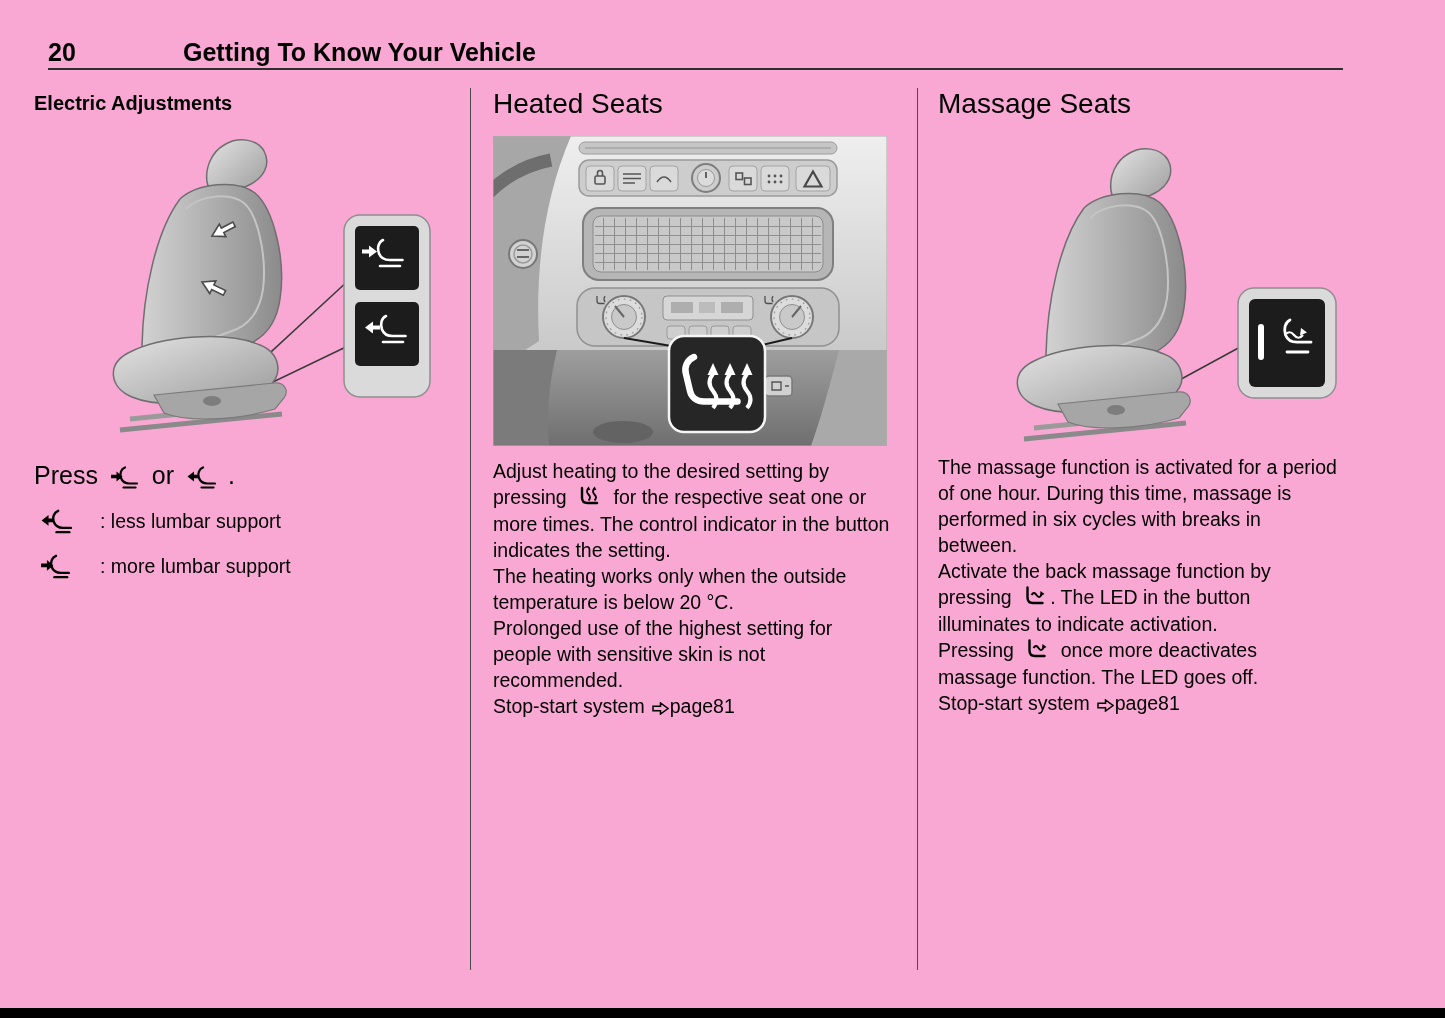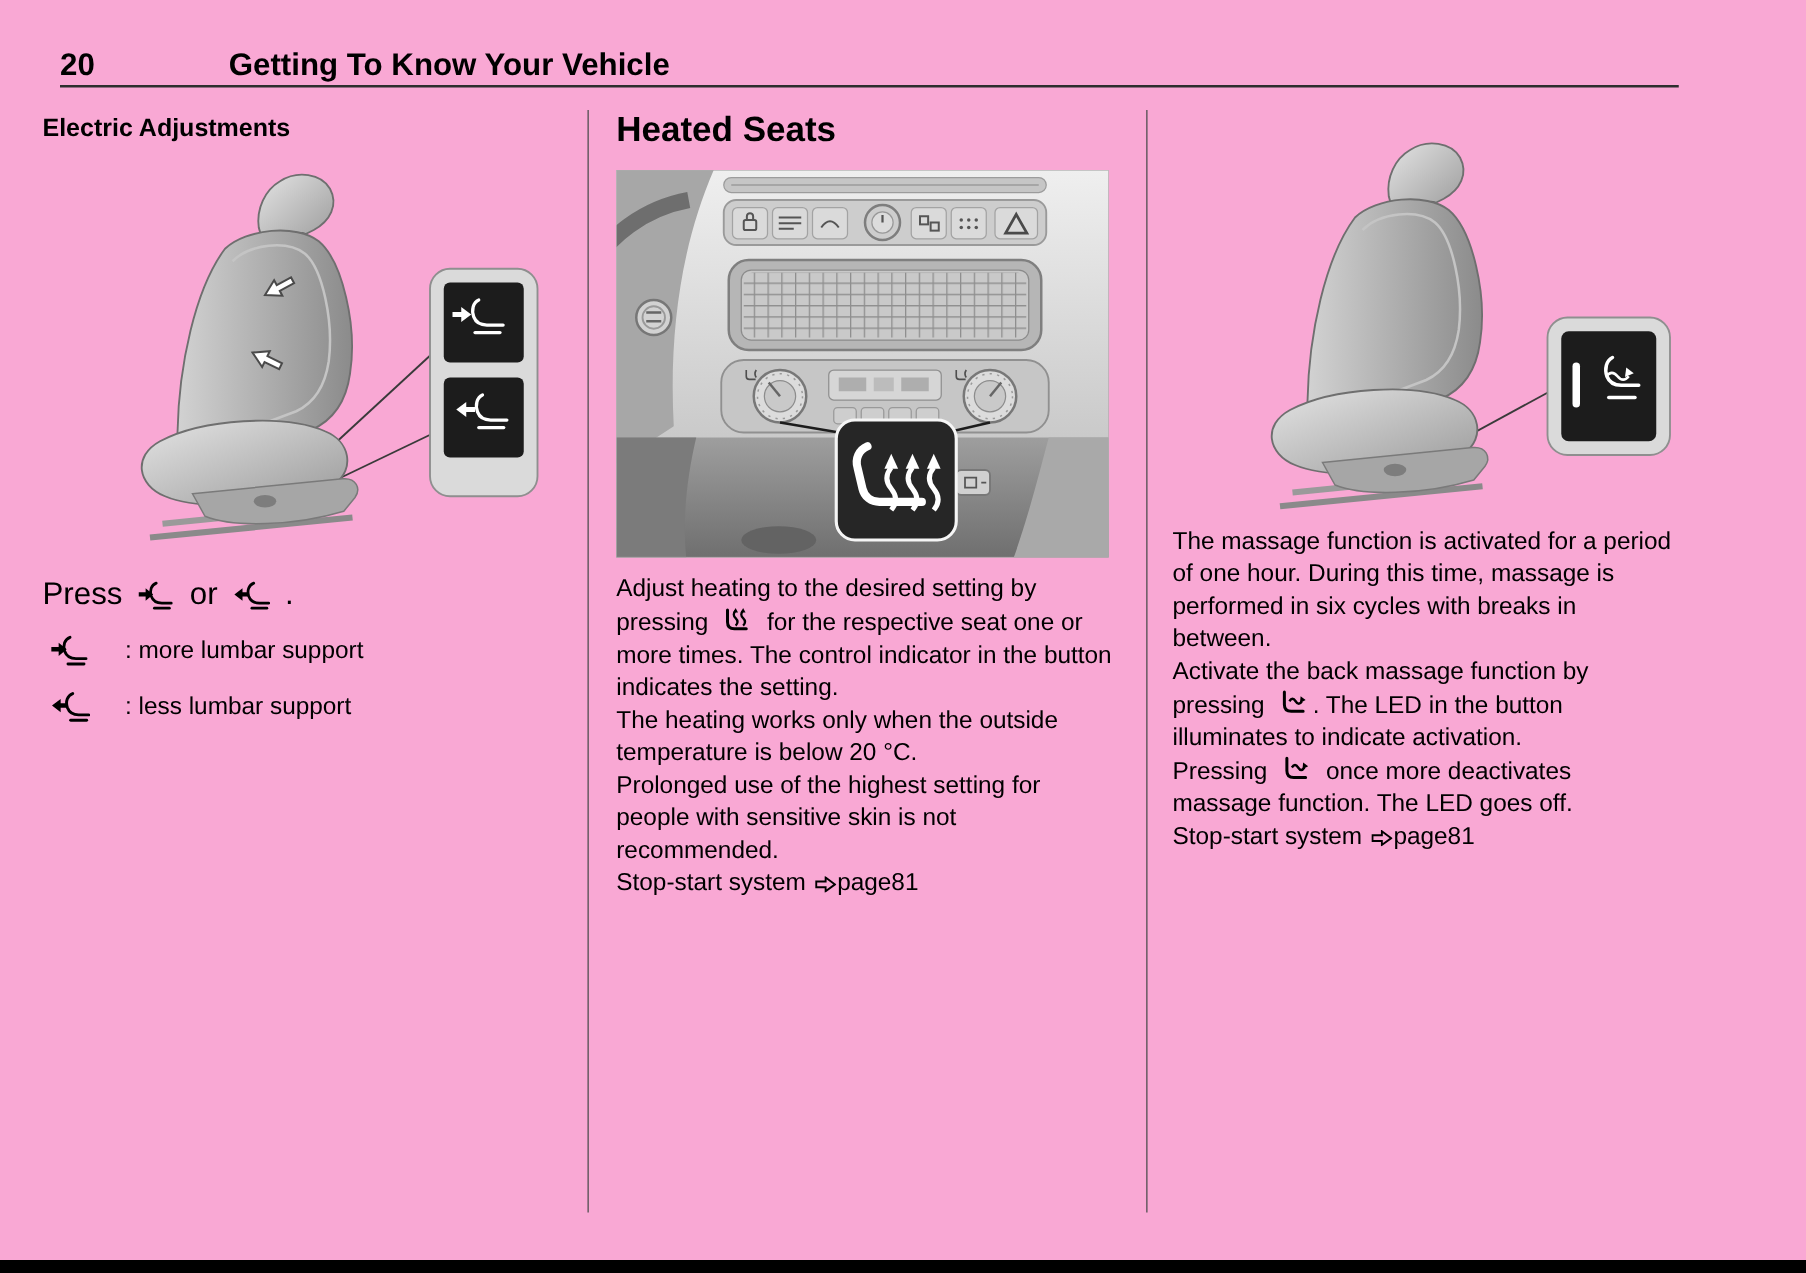--- a/index.html
+++ b/index.html
@@ -15,21 +15,21 @@
   .header-rule { position:absolute; top:68px; left:48px; width:1295px; height:2px; background:#2e2e2e; }
   
   .col { position:absolute; top:86px; }
   .col-electric { left:34px;  width:400px; }
   .col-heated   { left:493px; width:397px; }
   .col-massage  { left:938px; width:400px; }
   .v-divider { position:absolute; top:88px; width:1px; height:882px; background:#4a4a4a; }
   .v-divider.d1 { left:470px; }
   .v-divider.d2 { left:917px; }
   h3.sub { font-size:20px; font-weight:700; margin:6px 0 0; }
-  h2.sec { font-size:28px; font-weight:700; margin:2px 0 0; }
+  h2.sec { font-size:28px; font-weight:400; margin:2px 0 0; }
   .figure { position:relative; }
   .figure svg { display:block; }
   .fig-electric { margin-top:18px; }
   .fig-heated   { margin-top:16px; }
   .fig-massage  { margin-top:22px; }
   .body-text, .text-block { font-size:19.5px; line-height:26px; }
   .text-block { margin-top:12px; }
   .text-block p { margin:0; }
   .gap-top { margin-top:14px; }
   .press-line { margin-top:28px; font-size:25px; }
@@ -127,37 +127,37 @@
           <path d="M15.5 23 H27.5"></path>
         </g>
         <path d="M12.5 10.3 H8 V7 L1.5 12 L8 17 V13.7 H12.5 Z" fill="#000"></path>
       </svg>
       <span>.</span>
     </p>
 
     <div class="def-row">
       <svg class="def-icon" width="32" height="29" viewBox="0 0 30 26">
         <g stroke="#000" stroke-width="2.2" fill="none" stroke-linecap="round">
-          <path d="M15 3 C11 4.5 9.5 9 11 13.5 C12.3 17 15.5 19 19.5 19 H27"></path>
-          <path d="M13.5 23 H25.5"></path>
-        </g>
-        <path d="M1 10.3 H6.5 V7 L12.5 12 L6.5 17 V13.7 H1 Z" fill="#000"></path>
-      </svg>
-      <span class="def-text">: more lumbar support</span>
+          <path d="M17 3 C13 4.5 11.5 9 13 13.5 C14.3 17 17.5 19 21.5 19 H29"></path>
+          <path d="M15.5 23 H27.5"></path>
+        </g>
+        <path d="M12.5 10.3 H8 V7 L1.5 12 L8 17 V13.7 H12.5 Z" fill="#000"></path>
+      </svg>
+      <span class="def-text">: less lumbar support</span>
     </div>
 
     <div class="def-row">
       <svg class="def-icon" width="32" height="29" viewBox="0 0 30 26">
         <g stroke="#000" stroke-width="2.2" fill="none" stroke-linecap="round">
-          <path d="M17 3 C13 4.5 11.5 9 13 13.5 C14.3 17 17.5 19 21.5 19 H29"></path>
-          <path d="M15.5 23 H27.5"></path>
-        </g>
-        <path d="M12.5 10.3 H8 V7 L1.5 12 L8 17 V13.7 H12.5 Z" fill="#000"></path>
-      </svg>
-      <span class="def-text">: less lumbar support</span>
+          <path d="M15 3 C11 4.5 9.5 9 11 13.5 C12.3 17 15.5 19 19.5 19 H27"></path>
+          <path d="M13.5 23 H25.5"></path>
+        </g>
+        <path d="M1 10.3 H6.5 V7 L12.5 12 L6.5 17 V13.7 H1 Z" fill="#000"></path>
+      </svg>
+      <span class="def-text">: more lumbar support</span>
     </div>
   </section>
 
   <section class="col col-heated">
     <h2 class="sec">Heated Seats</h2>
 
     <figure class="figure fig-heated">
       <svg width="394" height="310" viewBox="0 0 394 310">
         <defs>
           <linearGradient id="f2bg" x1="0" y1="0" x2="0" y2="1">
@@ -284,20 +284,21 @@
       <p>Prolonged use of the highest setting for people with sensitive skin is not recommended.</p>
       <p>
         <span>Stop-start system</span><svg class="ref-arrow" width="17" height="13" viewBox="0 0 17 13">
             <path d="M1 4.2 H8.5 V1 L16 6.5 L8.5 12 V8.8 H1 Z" fill="none" stroke="#000" stroke-width="1.5"></path>
           </svg><span>page81</span>
       </p>
     </div>
   </section>
 
   <section class="col col-massage">
+    <h2 class="sec">Massage Seats</h2>
 
     <figure class="figure fig-massage">
       <svg width="400" height="300" viewBox="0 0 400 300">
         <defs>
           <linearGradient id="f3a" x1="0" y1="0" x2="1" y2="1">
             <stop offset="0" stop-color="#e4e4e4"></stop>
               <stop offset="1" stop-color="#9a9a9a"></stop>
           </linearGradient>
           <linearGradient id="f3b" x1="0" y1="0" x2="1" y2="0">
             <stop offset="0" stop-color="#d2d2d2"></stop>

